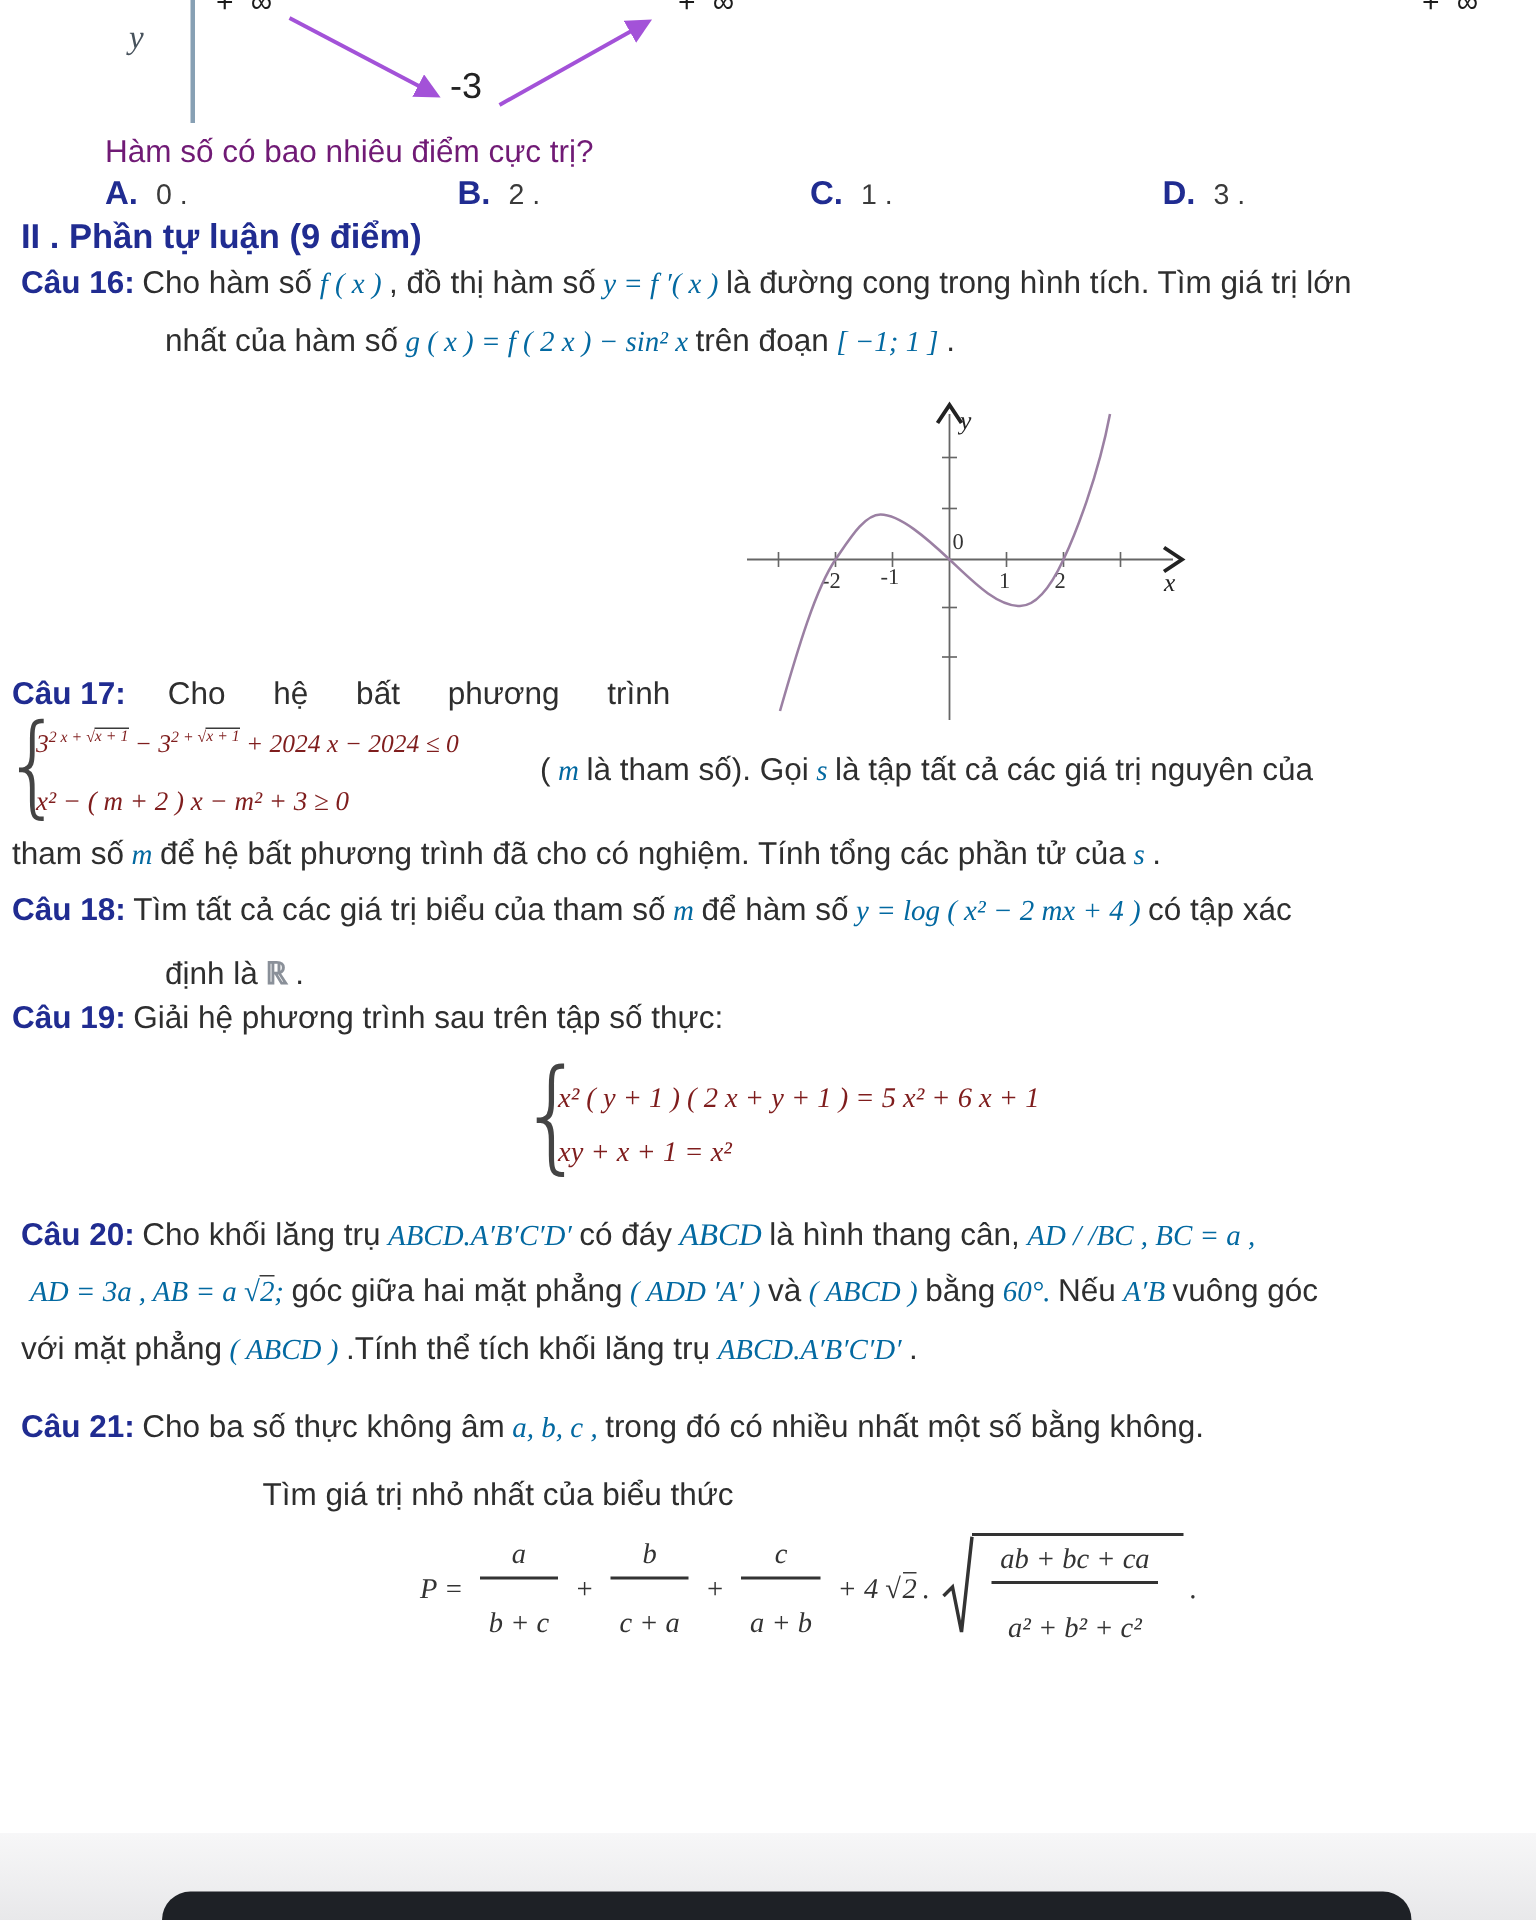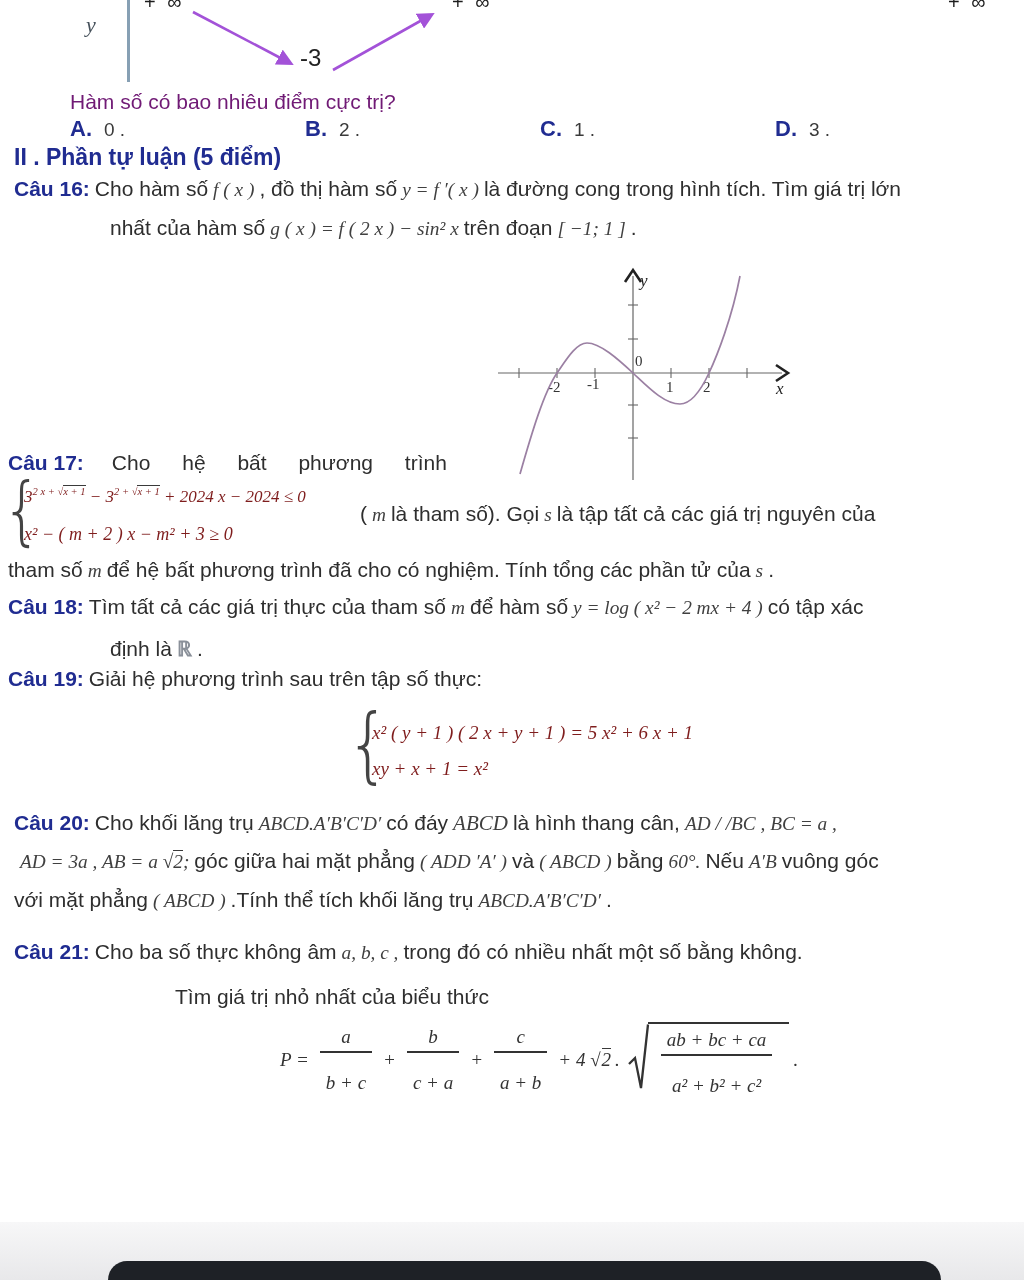--- a/index.html
+++ b/index.html
@@ -1,18 +1,18 @@
 <!DOCTYPE html>
 <html><head>
 <meta charset="utf-8">
 <style>
   html,body{margin:0;padding:0;background:#ffffff;}
   .page{position:relative;width:1024px;height:1280px;background:#fff;overflow:hidden;
         font-family:"Liberation Sans",sans-serif;color:#2e2e2e;}
-  .m{font-family:"Liberation Serif",serif;font-style:italic;font-size:0.92em;color:#404040;}
+  .m{font-family:"Liberation Serif",serif;font-style:italic;font-size:0.92em;color:#0369a1;}
   .inf{position:absolute;top:-9px;font-size:20px;letter-spacing:3px;color:#1c1c1c;}
   .vty{position:absolute;left:86px;top:12px;font-size:22px;color:#47525c;}
   .vtline{position:absolute;left:127px;top:0;width:3px;height:82px;background:#87a0b4;}
   .vtarrows{position:absolute;left:130px;top:0;}
   .minv{position:absolute;left:300px;top:44px;font-size:24px;color:#222;}
   .qtext{position:absolute;font-size:21px;color:#701a75;}
   .opt{position:absolute;top:116px;white-space:nowrap;}
   .optL{color:#202c91;font-weight:bold;font-size:22px;}
   .optV{font-size:19px;color:#3a3a3a;margin-left:12px;}
   .sect{position:absolute;left:14px;top:144px;font-size:23px;font-weight:bold;color:#202c91;}
@@ -71,21 +71,21 @@
   <div class="opt" style="left:305px">
     <span class="optL">B.</span><span class="optV">2 .</span>
   </div>
   <div class="opt" style="left:540px">
     <span class="optL">C.</span><span class="optV">1 .</span>
   </div>
   <div class="opt" style="left:775px">
     <span class="optL">D.</span><span class="optV">3 .</span>
   </div>
 
-  <div class="sect">II . Phần tự luận  (5 điểm)</div>
+  <div class="sect">II . Phần tự luận  (9 điểm)</div>
 
   <div class="line" style="left:14px;top:177px">
     <span class="qlabel">Câu 16:</span><span>Cho hàm số</span><span class="m">f ( x )</span><span>, đồ thị hàm số</span><span class="m">y =  f ′( x )</span><span>là đường cong trong hình tích. Tìm giá trị lớn</span>
   </div>
   <div class="line" style="left:110px;top:216px">
     <span>nhất của hàm số</span><span class="m">g ( x ) =  f ( 2 x ) − sin² x</span><span>trên đoạn</span><span class="m">[ −1; 1 ]</span><span>.</span>
   </div>
 
   <svg class="graph" width="310" height="228" viewBox="0 0 310 228">
     <line x1="12" y1="113" x2="296" y2="113" stroke="#666" stroke-width="1.2"></line>
@@ -125,21 +125,21 @@
   </div>
   <div class="msys" style="left:24px;top:524px;font-size:18px">x² − ( m + 2 ) x − m² + 3 ≥ 0</div>
   <div class="line" style="left:360px;top:502px">
     <span>(</span><span class="m">m</span><span>là tham số). Gọi</span><span class="m">s</span><span>là tập tất cả các giá trị nguyên của</span>
   </div>
   <div class="line" style="left:8px;top:558px">
     <span>tham số</span><span class="m">m</span><span>để hệ bất phương trình đã cho có nghiệm. Tính tổng các phần tử của</span><span class="m">s</span><span>.</span>
   </div>
 
   <div class="line" style="left:8px;top:595px">
-    <span class="qlabel">Câu 18:</span><span>Tìm tất cả các giá trị thực của tham số</span><span class="m">m</span><span>để hàm số</span><span class="m">y = log ( x² − 2 mx + 4 )</span><span>có tập xác</span>
+    <span class="qlabel">Câu 18:</span><span>Tìm tất cả các giá trị biểu của tham số</span><span class="m">m</span><span>để hàm số</span><span class="m">y = log ( x² − 2 mx + 4 )</span><span>có tập xác</span>
   </div>
   <div class="line" style="left:110px;top:634px">
     <span>định là</span><span style="color:#8a9099;font-weight:bold">ℝ</span><span>.</span>
   </div>
 
   <div class="line" style="left:8px;top:667px">
     <span class="qlabel">Câu 19:</span><span>Giải hệ phương trình sau trên tập số thực:</span>
   </div>
   <div class="brace" style="left:346px;top:706px;font-size:82px">{</div>
   <div class="msys" style="left:372px;top:722px;font-size:19px">x² ( y + 1 ) ( 2 x + y + 1 ) = 5 x² + 6 x + 1</div>

